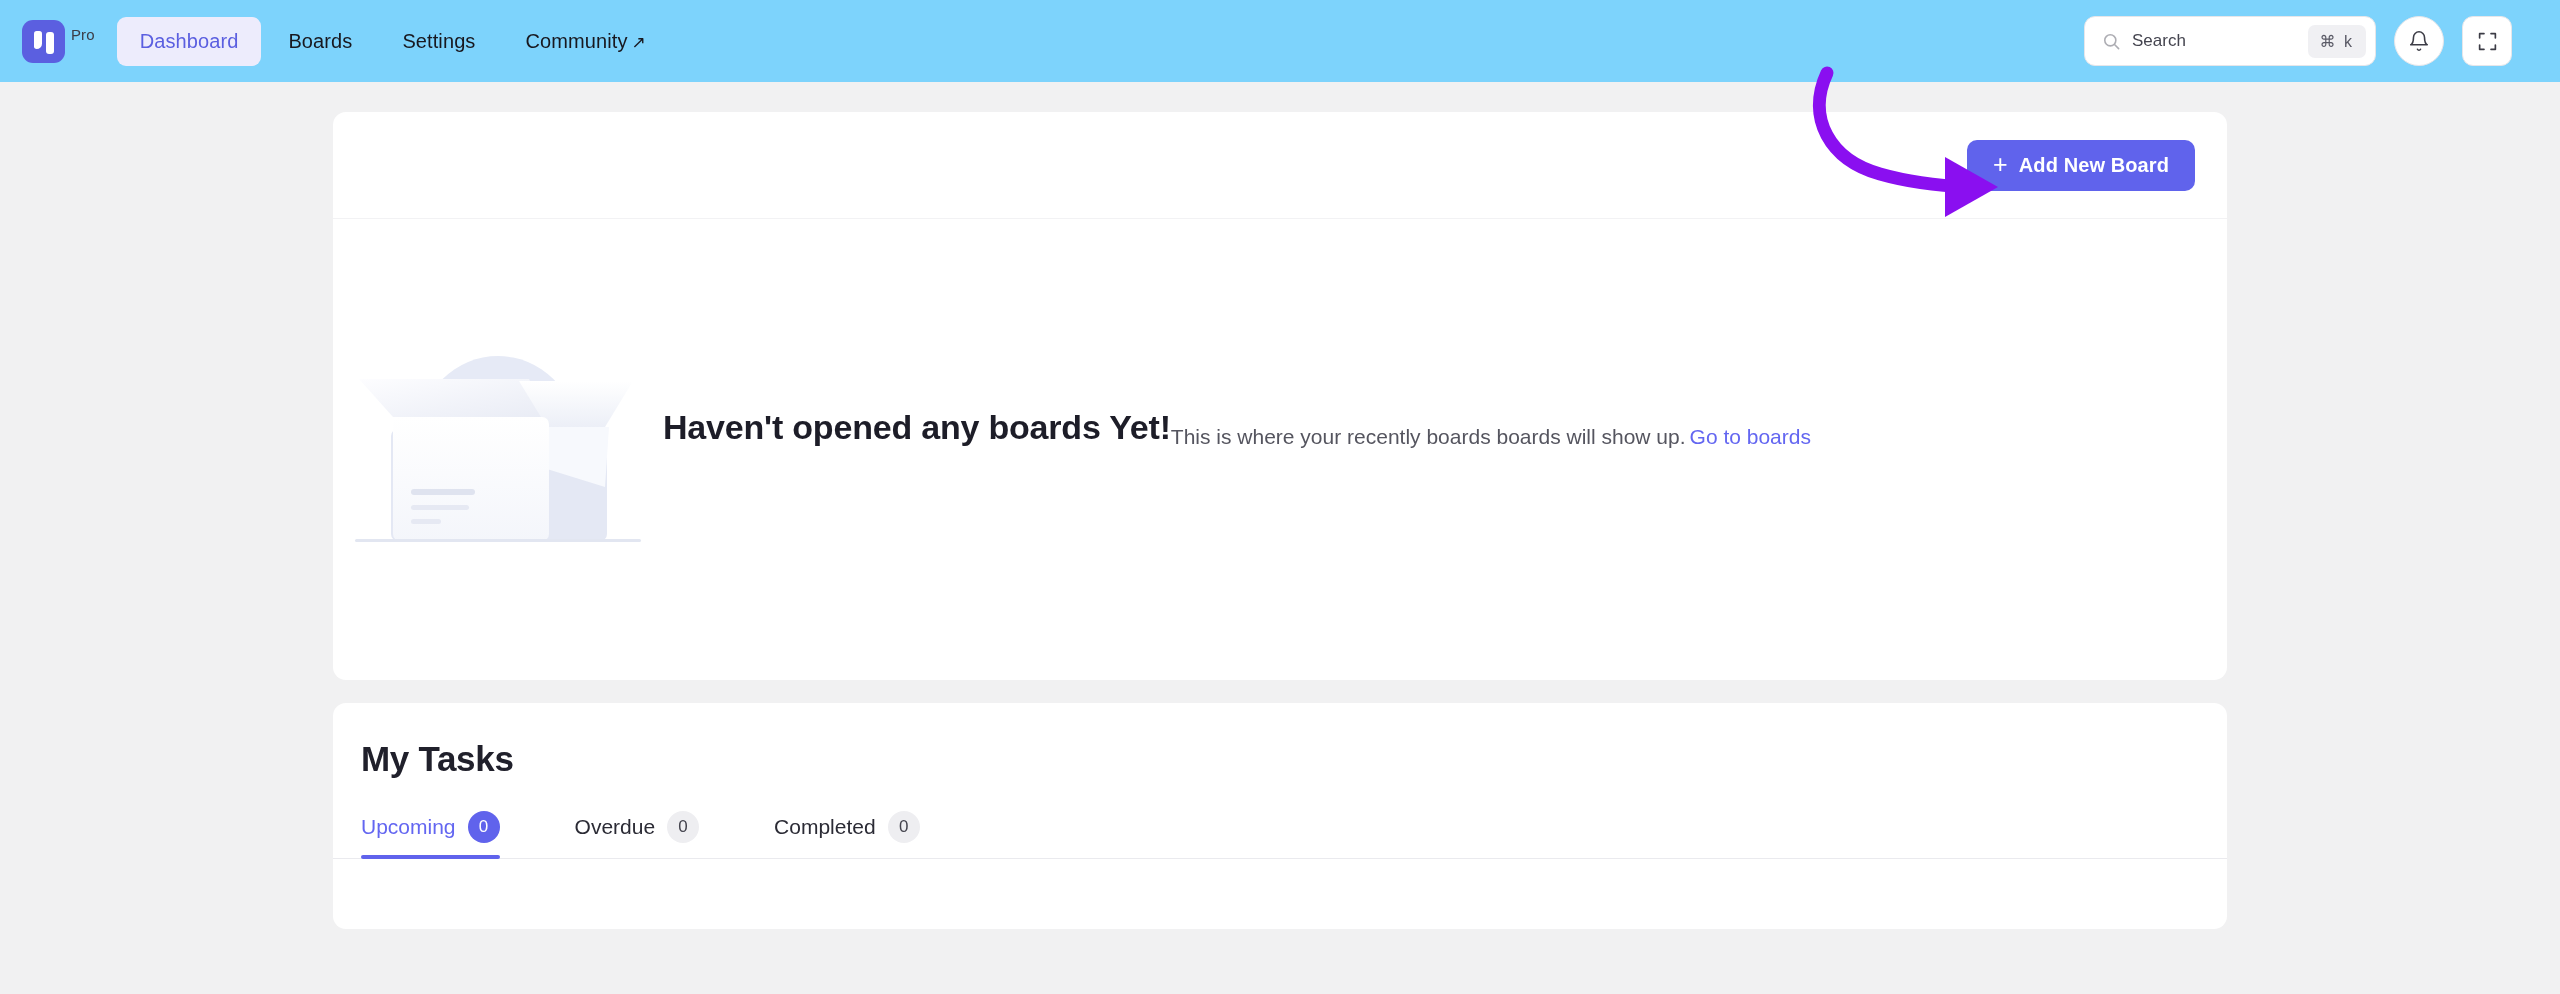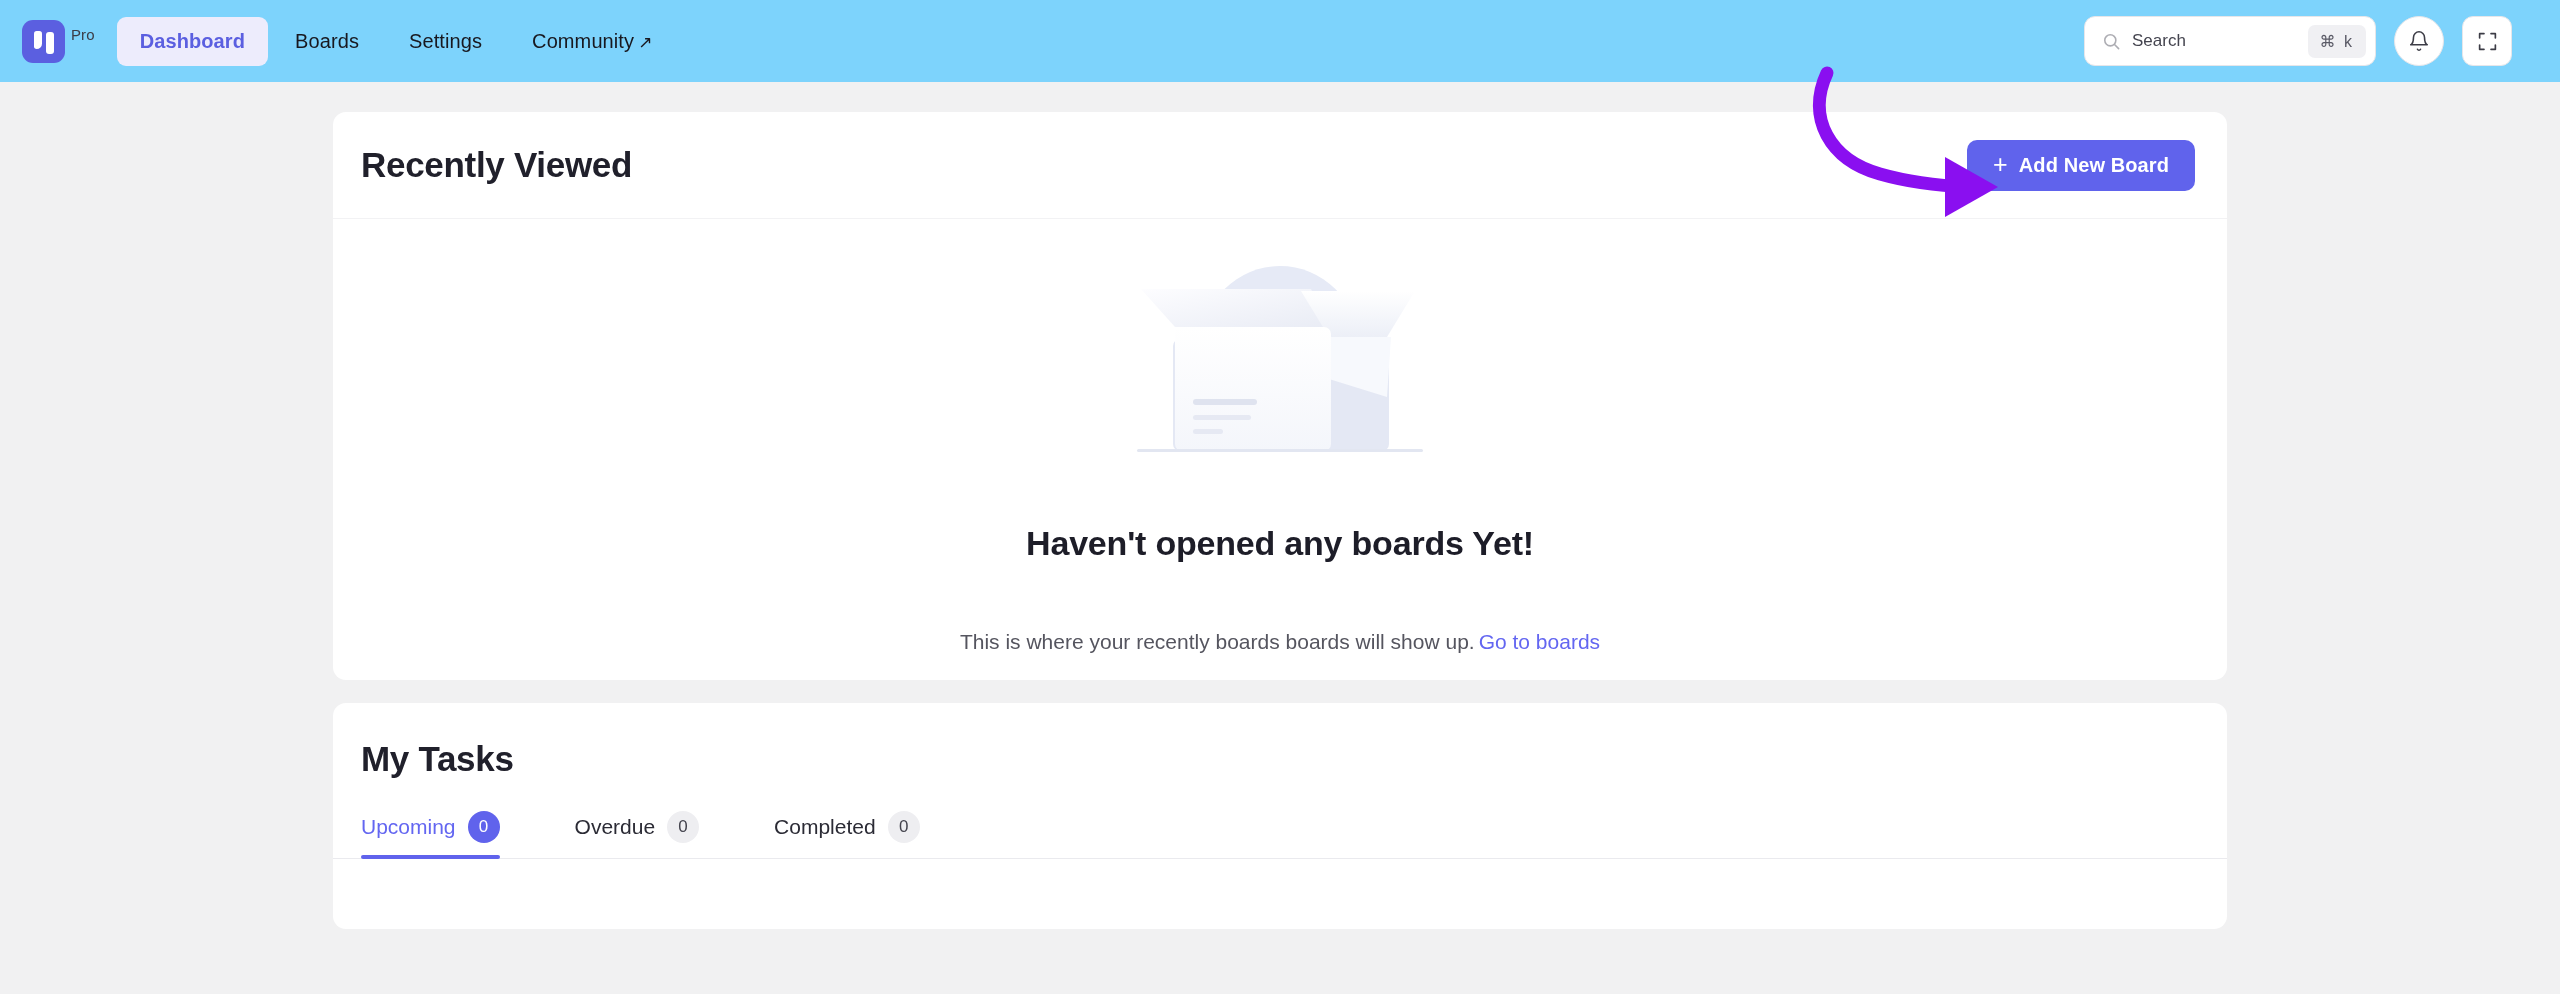--- a/index.html
+++ b/index.html
@@ -51,21 +51,21 @@
     color: #18181f;
     padding: 13px 23px;
     border-radius: 9px;
     cursor: pointer;
     white-space: nowrap;
     letter-spacing: .1px;
   }
   .nav-link.active {
     background: #edecfc;
     color: #5b5fe0;
-    font-weight: 700;
+    font-weight: 400;
   }
   .ext-arrow { font-size: 17px; margin-left: 4px; display: inline-block; }
 
   .nav-right {
     margin-left: auto;
     display: flex;
     align-items: center;
     gap: 18px;
   }
   .search-box {
@@ -152,23 +152,23 @@
     align-items: center;
     gap: 11px;
     cursor: pointer;
     letter-spacing: .1px;
   }
   .plus-glyph { font-size: 25px; font-weight: 400; line-height: 1; margin-top: -2px; }
 
   .empty-state {
     flex: 1;
     display: flex;
-    flex-direction: column;
-    align-items: center;
-    justify-content: space-between;
+    flex-direction: row;
+    align-items: center;
+    justify-content: flex-start;
     padding-bottom: 26px;
   }
   .illus { width: 330px; height: 250px; margin-bottom: 6px; }
   .empty-title {
     font-size: 34px;
     font-weight: 700;
     color: #1d1d28;
     margin-bottom: 19px;
     letter-spacing: -.2px;
   }
@@ -299,21 +299,20 @@
     </div>
 
   </div>
 </div>
 
 <div class="page">
 
   <section class="card rv-card">
 
     <div class="card-head">
-      <h1 class="card-title">Recently Viewed</h1>
 
       <button class="add-board-btn">
         <span class="plus-glyph">+</span>
         <span>Add New Board</span>
       </button>
     </div>
 
     <div class="empty-state">
 
       <svg class="illus" viewBox="0 0 330 250">

